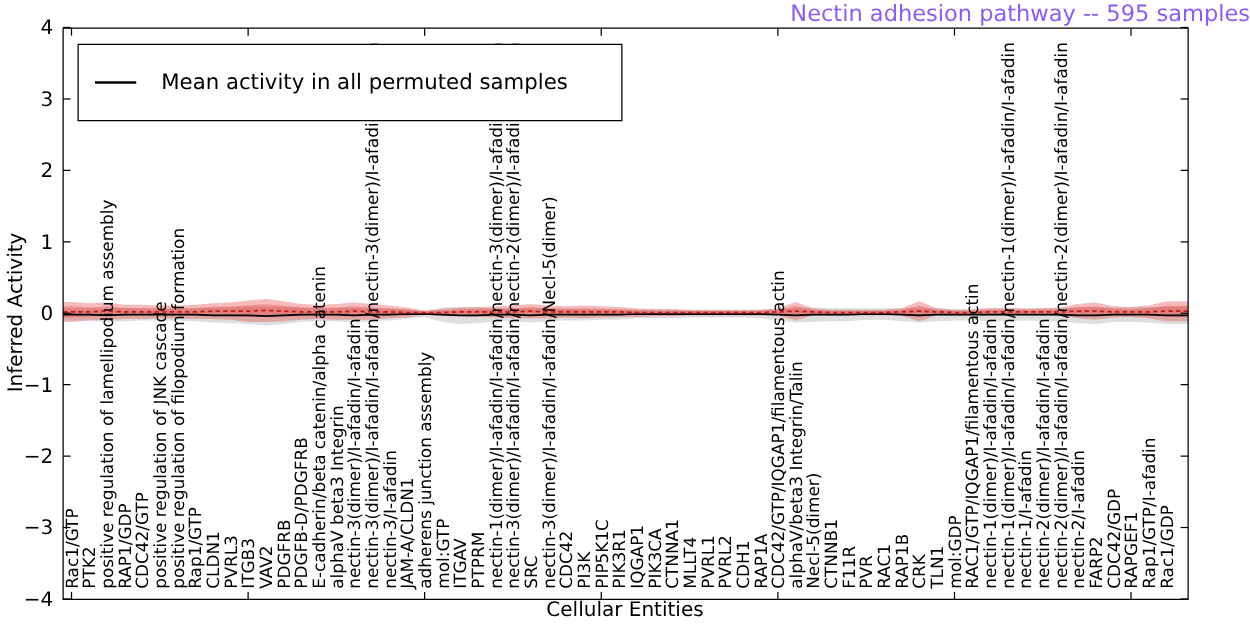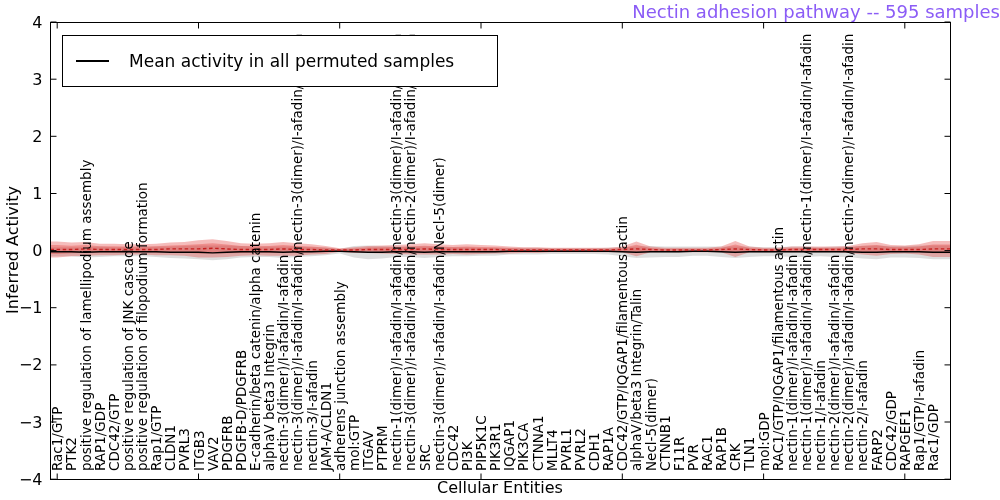--- a/index.html
+++ b/index.html
@@ -5,21 +5,21 @@
   html,body{margin:0;padding:0;background:#fff;}
   #figure{position:relative;width:1000px;height:500px;background:#fff;
           font-family:"DejaVu Sans","Liberation Sans",sans-serif;overflow:hidden;}
   #chart-svg{position:absolute;left:0;top:0;}
   .title{position:absolute;left:0;top:1px;width:1000px;text-align:right;
          font-size:18px;color:#8b5cf6;}
   .xlabel{position:absolute;left:0;top:478px;width:1000px;text-align:center;
           font-size:16px;color:#000;}
   .ylabel{position:absolute;left:12px;top:250px;transform:translate(-50%,-50%) rotate(-90deg);
           white-space:nowrap;font-size:16px;color:#000;}
-  .legend{position:absolute;left:62px;top:35px;width:436px;height:52px;
+  .legend{position:absolute;left:62px;top:35px;width:436px;height:62px;
           border:1px solid #000;background:#fff;box-sizing:border-box;
           display:flex;flex-direction:column;justify-content:space-around;padding:3px 0;}
   .legend-row{display:flex;align-items:center;height:26px;}
   .legend-line{width:33px;height:0;border-top-width:2px;border-top-style:solid;
                margin-left:13px;flex:none;}
   .legend-label{margin-left:20px;font-size:17px;color:#000;white-space:nowrap;}
 </style>
 </head>
 <body>
 

